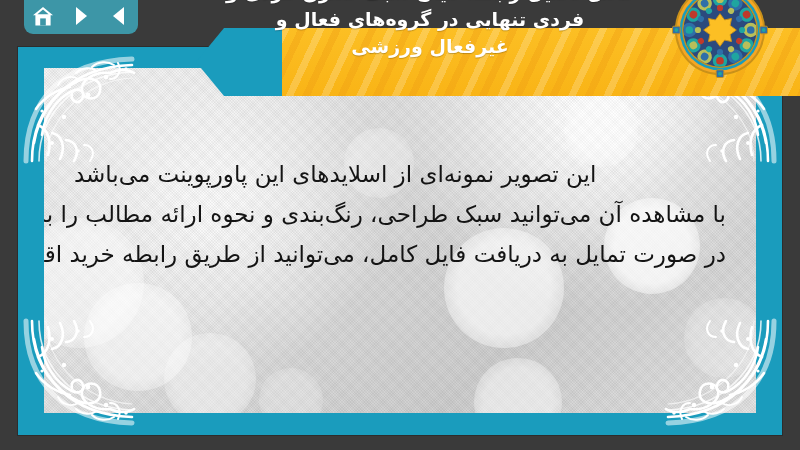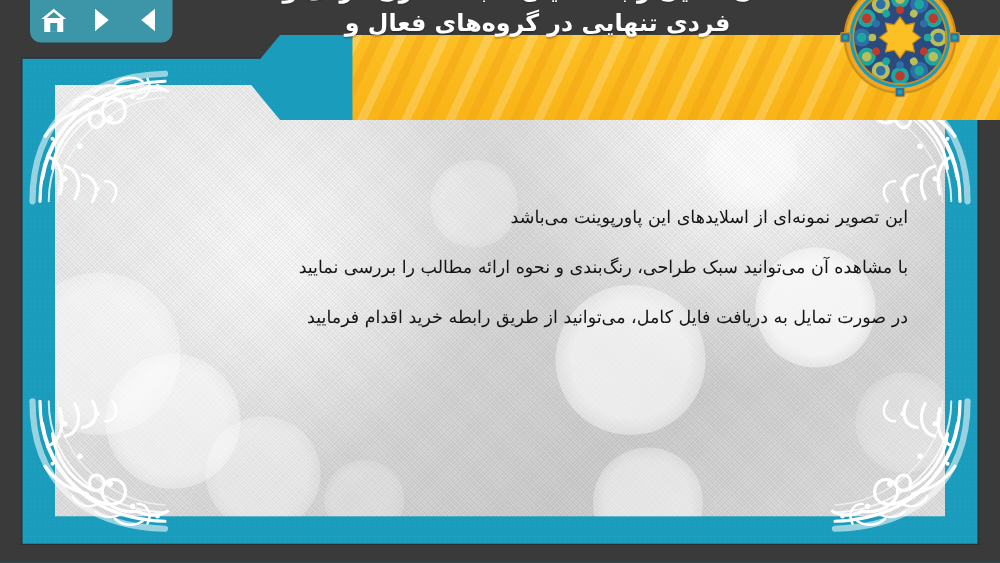--- a/index.html
+++ b/index.html
@@ -173,23 +173,23 @@
     z-index: 36;
   }
 
   
   #bodytext {
     position: absolute;
     right: 30px;
     left: 30px;
     top: 86px;
     direction: rtl;
-    text-align: right;
+    text-align: left;
     color: #141414;
-    font-size: 14px;
+    font-size: 23px;
     line-height: 40px;
     z-index: 8;
   }
   #bodytext p { margin: 0; white-space: nowrap; }
 </style>
 </head>
 <body>
 
 <div id="stage">
 
@@ -364,20 +364,21 @@
   </div>
 
   <div id="titlebar">
     <div id="arrowhead"></div>
     <div id="band"></div>
   </div>
 
   <div id="titletext">
     <div>کامل تحلیل رابطه میان سبک کنترل فردی و</div>
     <div>فردی تنهایی در گروه‌های فعال و</div>
+    <div>غیرفعال ورزشی</div>
   </div>
 
   <svg id="medallion" viewBox="0 0 100 100">
     <defs>
       <clipPath id="ringclip">
         <circle cx="50" cy="50" r="38"></circle>
       </clipPath>
     </defs>
     <circle cx="50" cy="50" r="47" fill="#c9911a"></circle>
     <circle cx="50" cy="50" r="45" fill="#f5a623"></circle>

